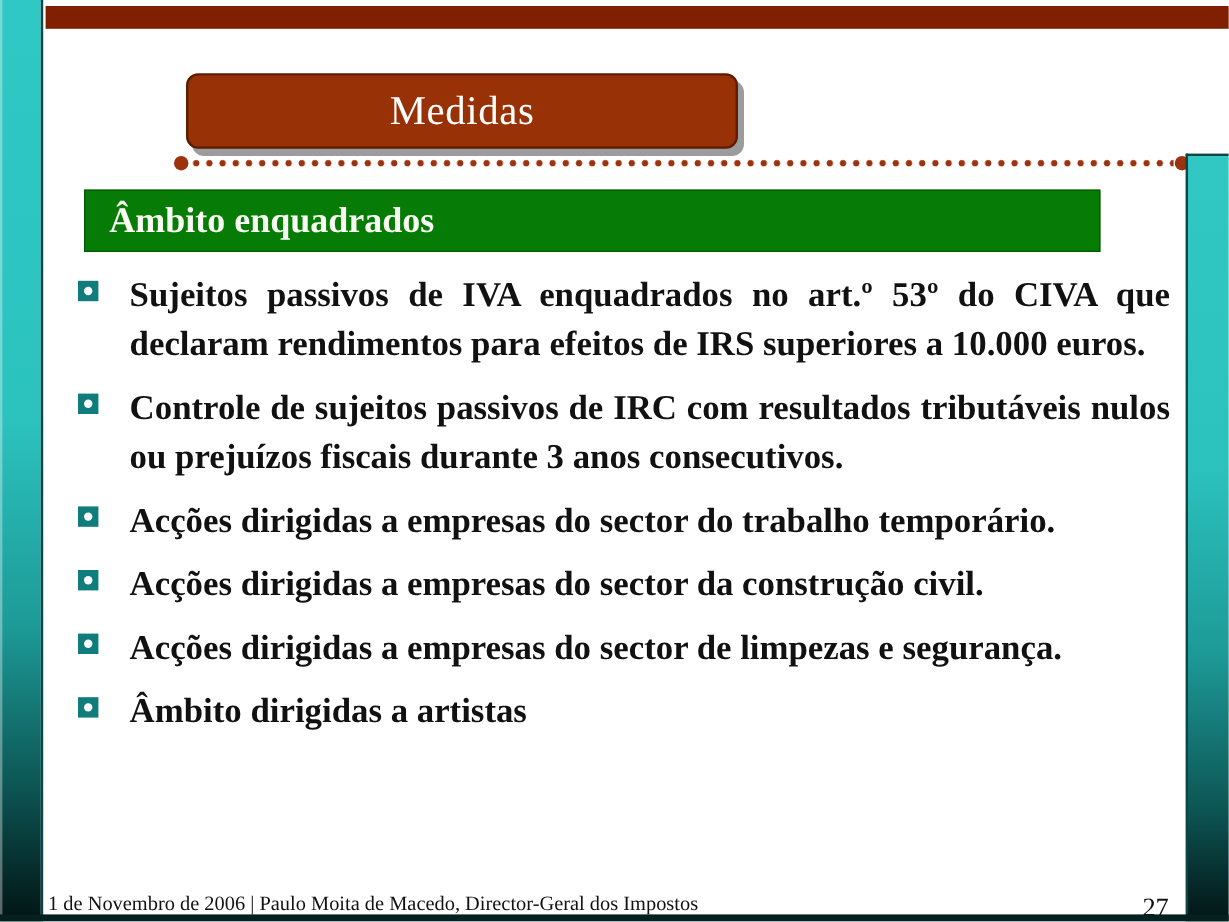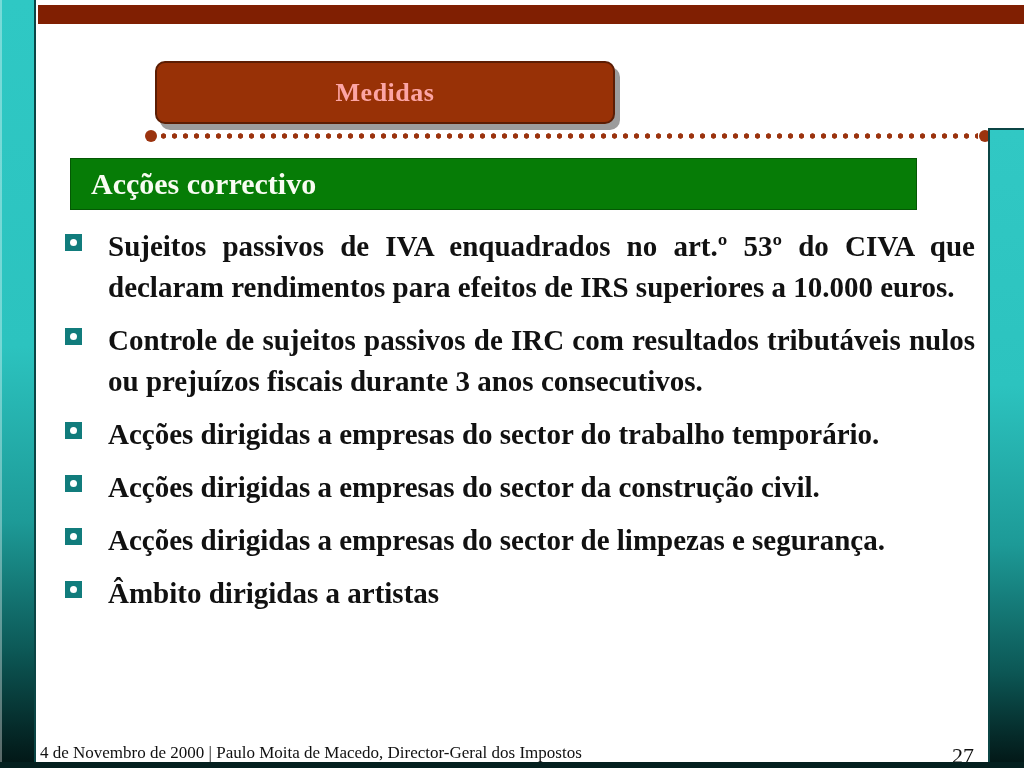--- a/index.html
+++ b/index.html
@@ -42,23 +42,23 @@
   .title-box {
     left: 155px; top: 61px; width: 460px; height: 63px;
     background: #983106;
     border: 2px solid #5c1d03;
     border-radius: 10px;
     box-shadow: 5px 6px 0 #9c9c9c;
     box-sizing: border-box;
     display: flex; align-items: center; justify-content: center;
   }
   .title-box .title-text {
-    color: #fca5a5;
-    font-size: 26px;
-    font-weight: bold;
+    color: #ffffff;
+    font-size: 34px;
+    font-weight: normal;
     letter-spacing: 0.5px;
   }
 
   
   .dotted-line {
     left: 158px; top: 131px; width: 820px; height: 10px;
     background-image: radial-gradient(circle, #9b330e 2.4px, rgba(0,0,0,0) 3px);
     background-size: 11px 10px;
     background-repeat: repeat-x;
     background-position: 0 center;
@@ -142,21 +142,21 @@
   <span class="title-text">Medidas</span>
 </div>
 
 <div class="abs dotted-line"></div>
 <div class="abs end-dot left"></div>
 <div class="abs end-dot right"></div>
 
 <div class="abs right-strip"></div>
 
 <div class="abs section-bar">
-  <span class="section-text">Acções correctivo</span>
+  <span class="section-text">Âmbito enquadrados</span>
 </div>
 
 <div class="abs content">
 
     <div class="bullet-item">
       <span class="bullet-marker"></span>
       <span class="bullet-text">Sujeitos passivos de IVA enquadrados no art.º 53º do CIVA que declaram rendimentos para efeitos de IRS superiores a 10.000 euros.</span>
     </div>
 
     <div class="bullet-item">
@@ -178,15 +178,15 @@
       <span class="bullet-marker"></span>
       <span class="bullet-text">Acções dirigidas a empresas do sector de limpezas e segurança.</span>
     </div>
 
     <div class="bullet-item">
       <span class="bullet-marker"></span>
       <span class="bullet-text">Âmbito dirigidas a artistas</span>
     </div>
   </div>
 
-<div class="abs footer-text">4 de Novembro de 2000 | Paulo Moita de Macedo, Director-Geral dos Impostos</div>
+<div class="abs footer-text">1 de Novembro de 2006 | Paulo Moita de Macedo, Director-Geral dos Impostos</div>
 <div class="abs page-number">27</div>
 <div class="abs bottom-bar"></div>
 
 </body></html>

